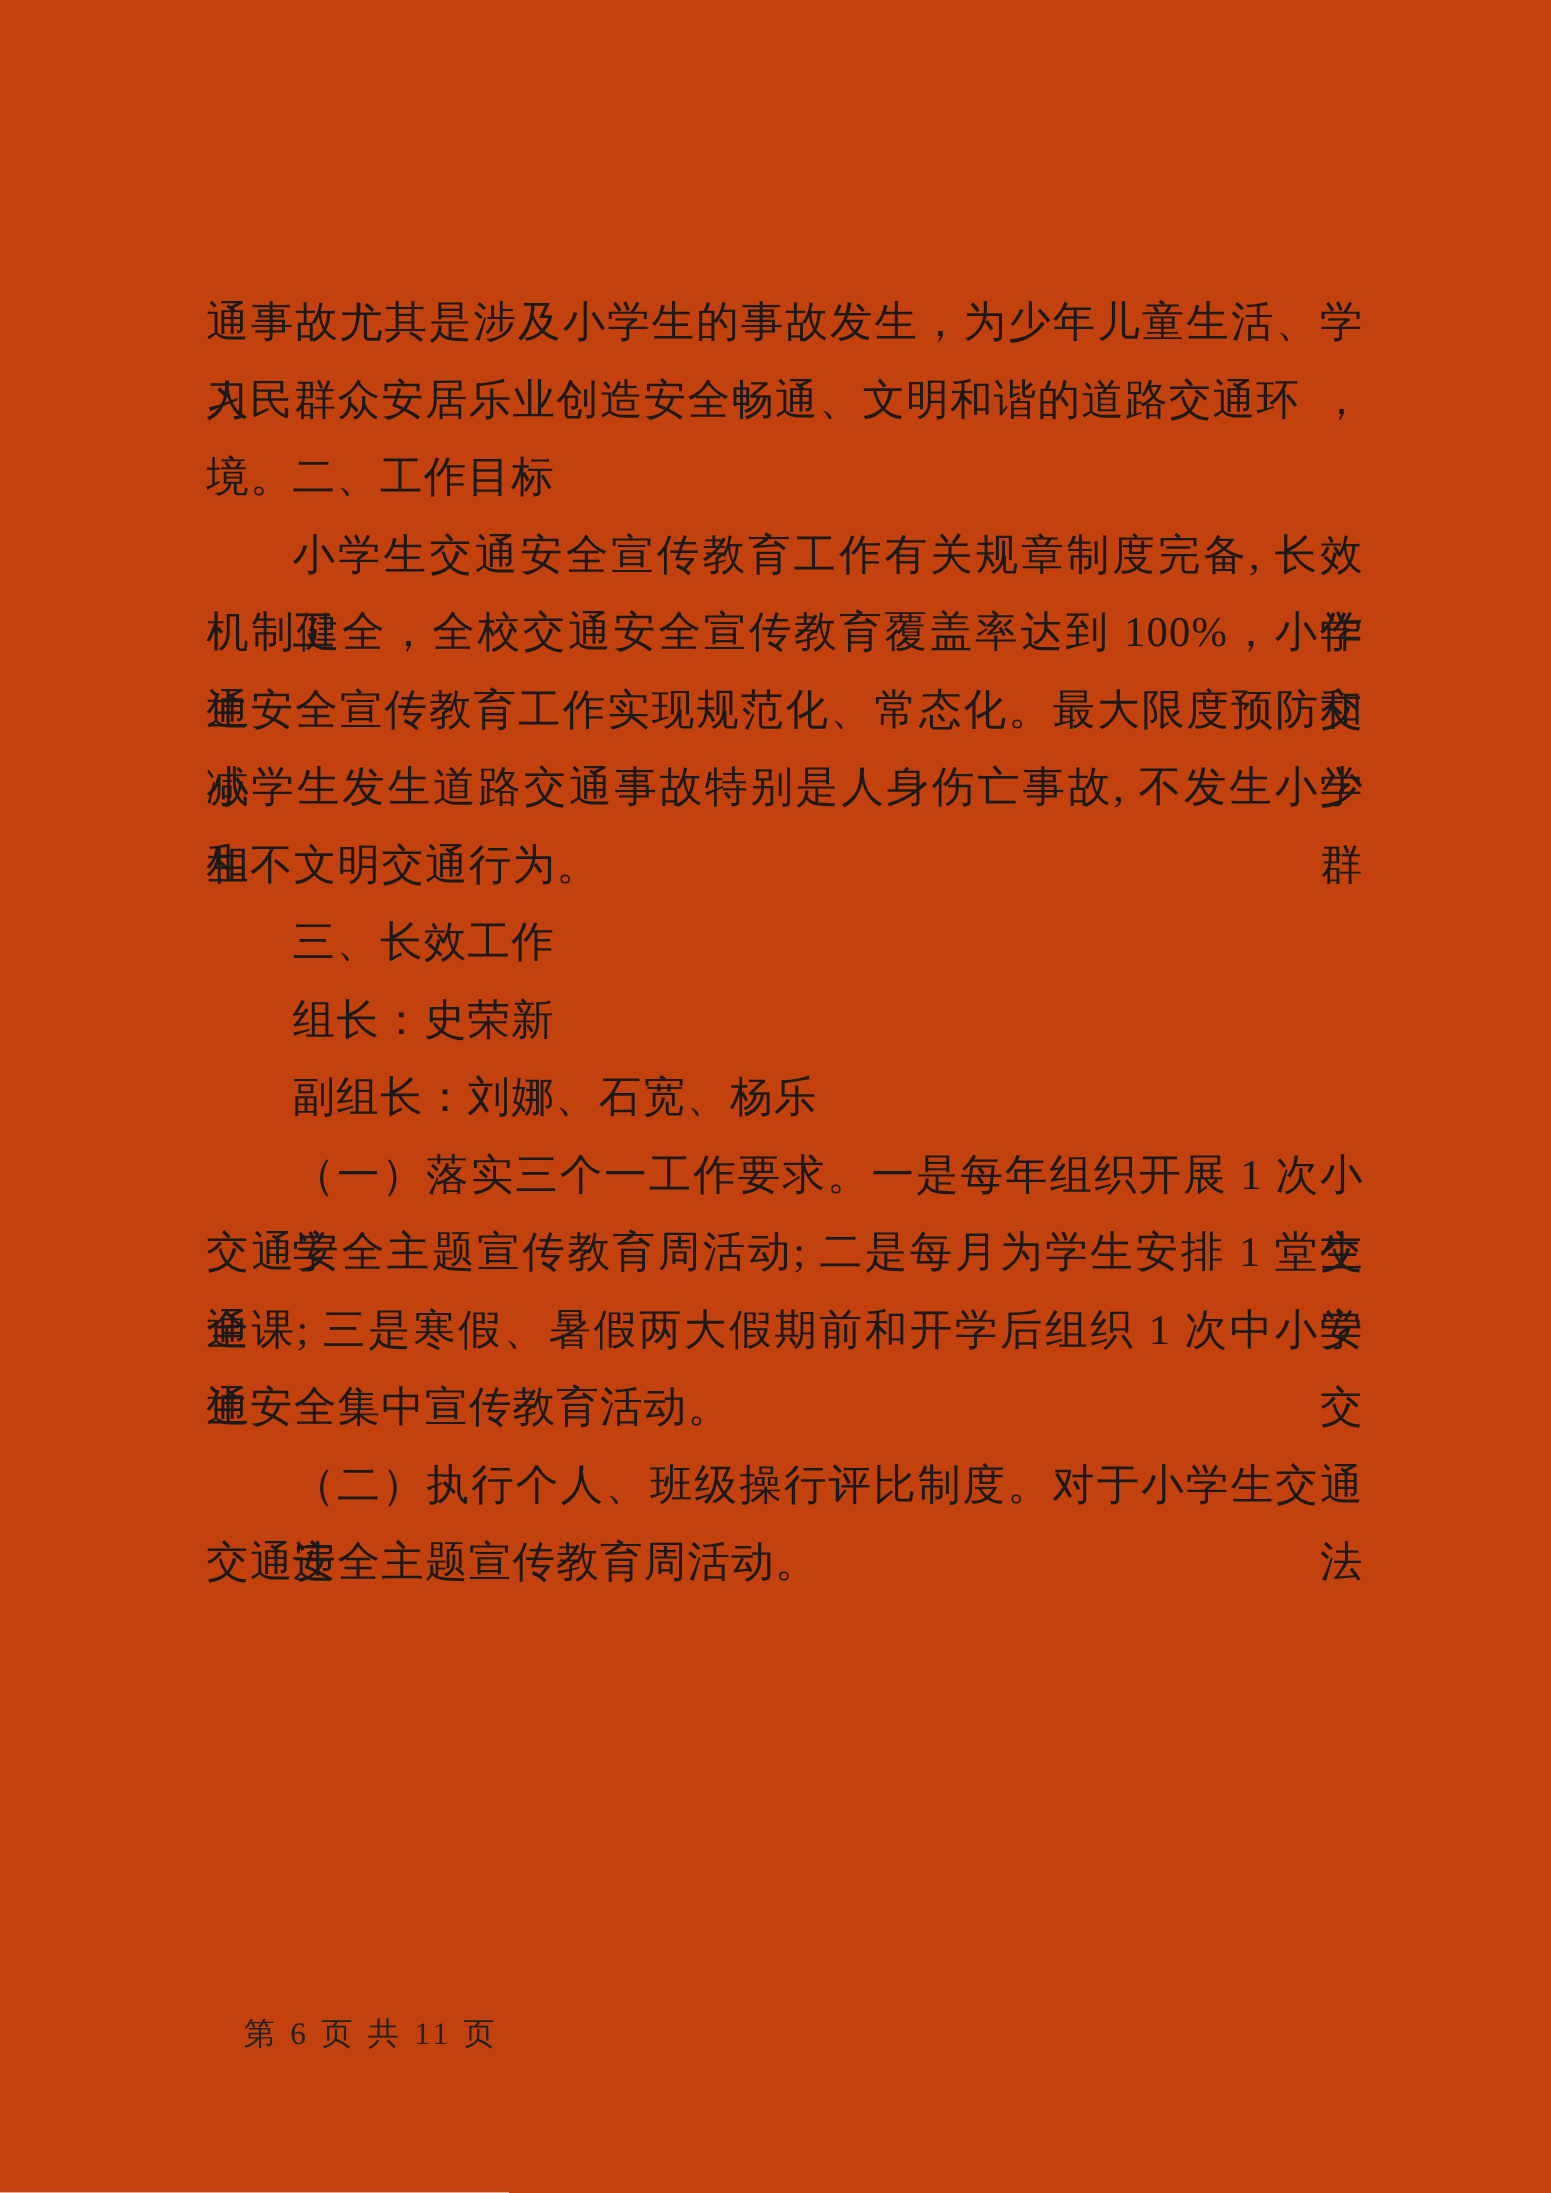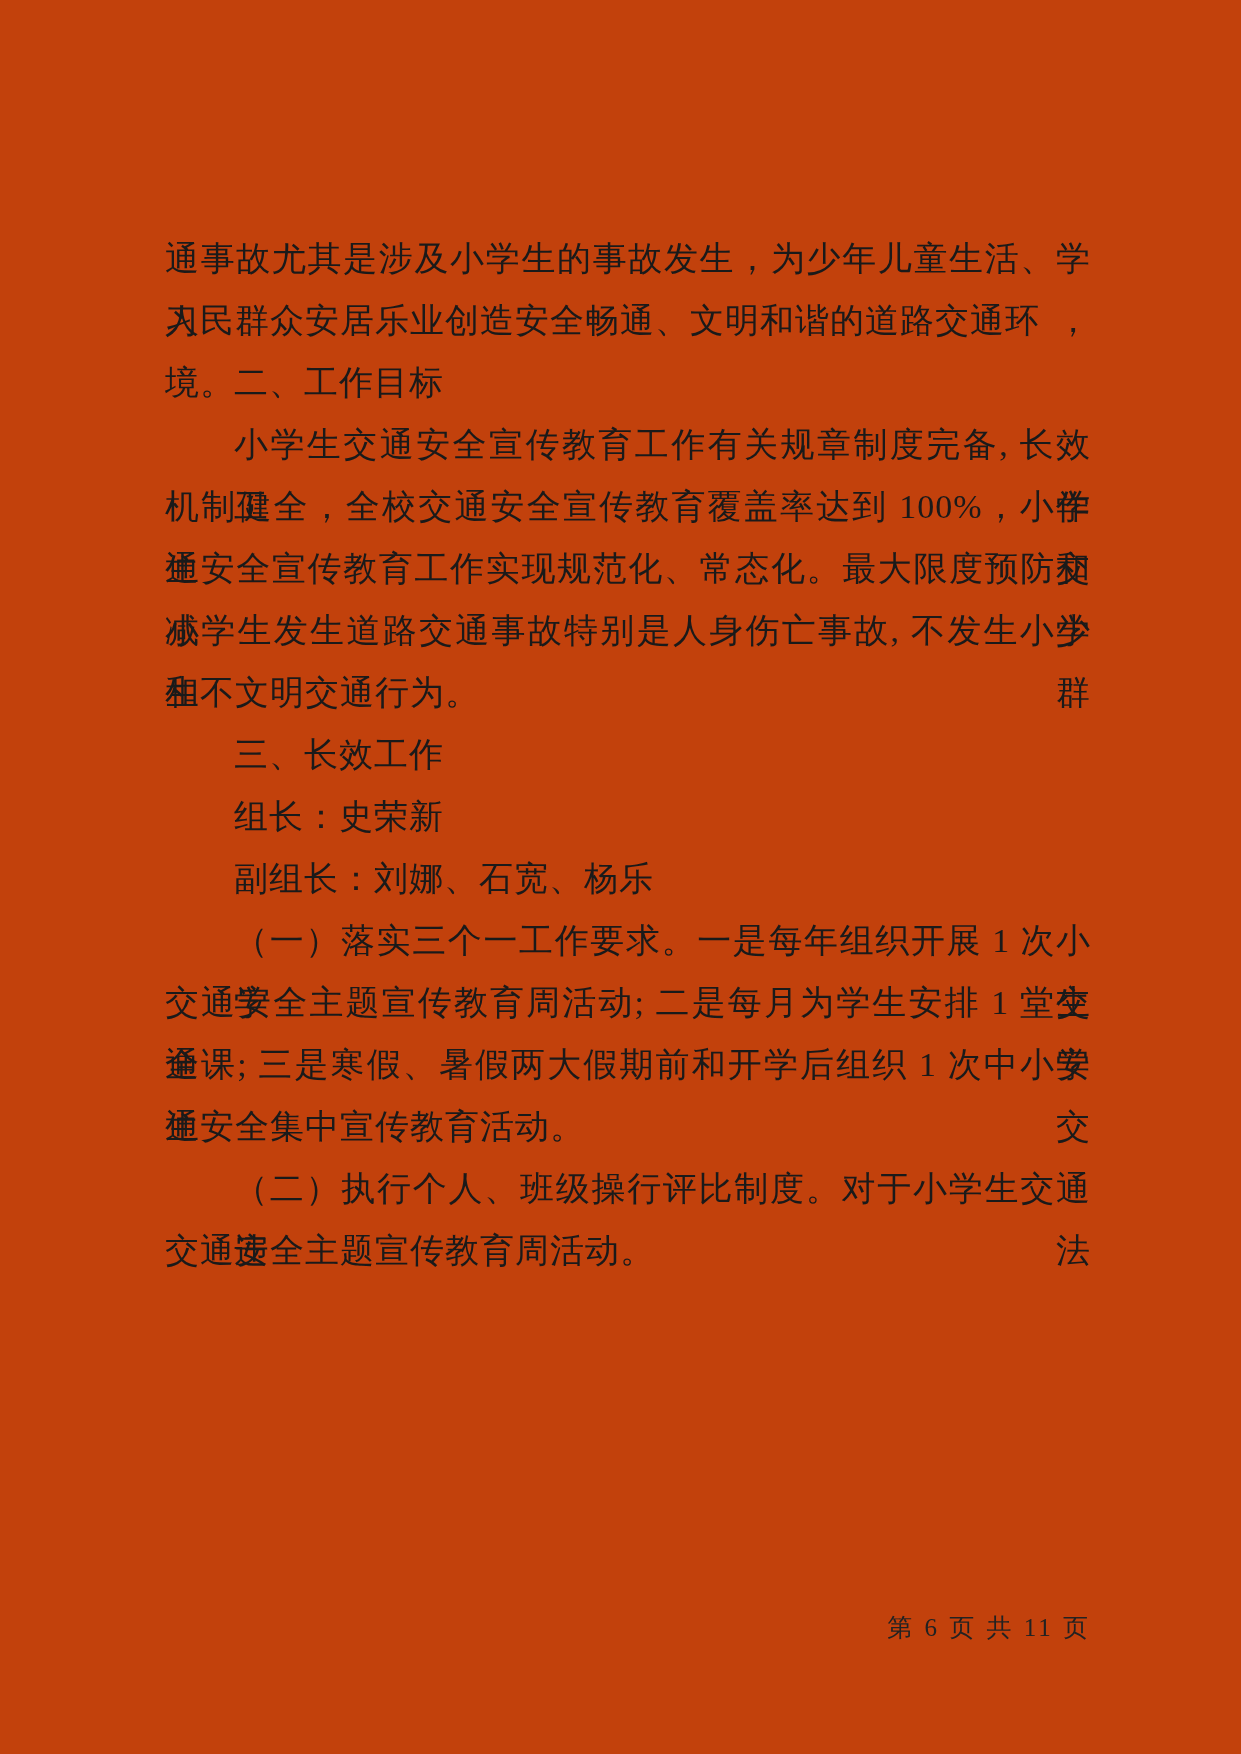--- a/index.html
+++ b/index.html
@@ -36,21 +36,21 @@
     text-align-last: justify;
   }
   .line.indent {
     padding-left: 69px;
   }
   .footer {
     position: absolute;
     left: 165px;
     top: 1610px;
     width: 926px;
-    text-align: right;
+    text-align: left;
     text-indent: 30px;
     font-size: 25px;
     letter-spacing: 3px;
     line-height: 36px;
     color: #222222;
   }
 </style>
 </head>
 <body>
 

